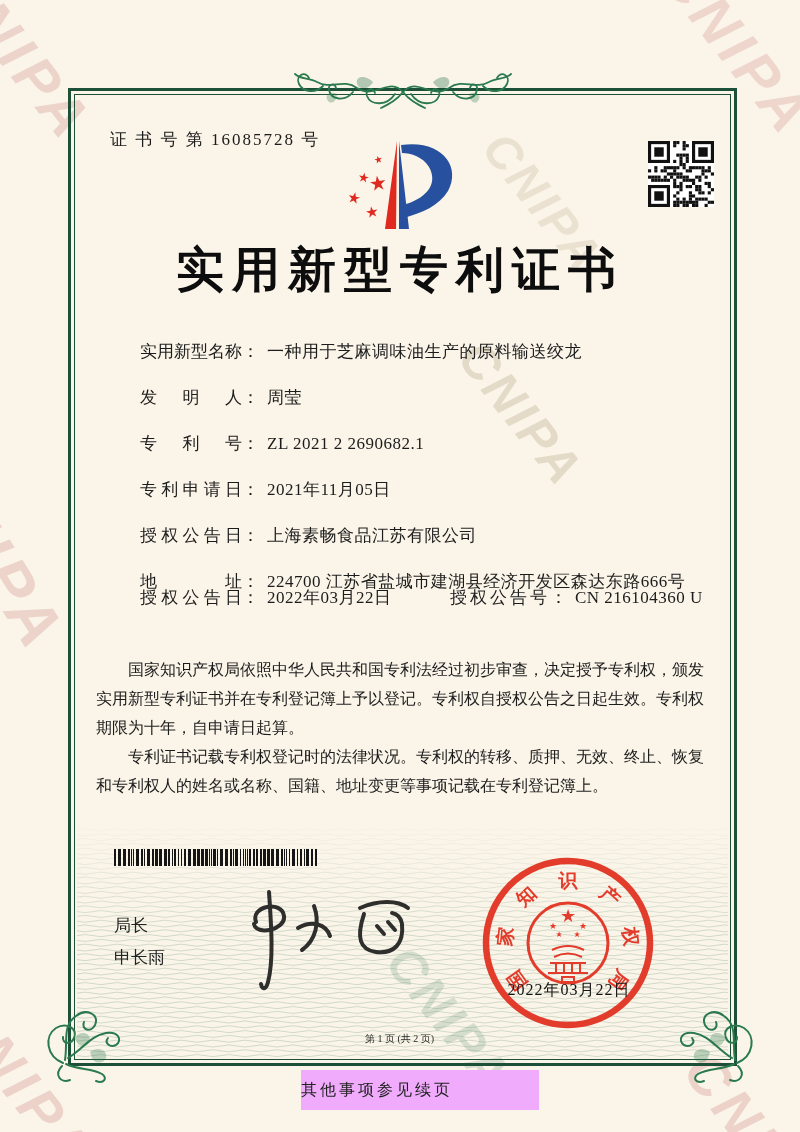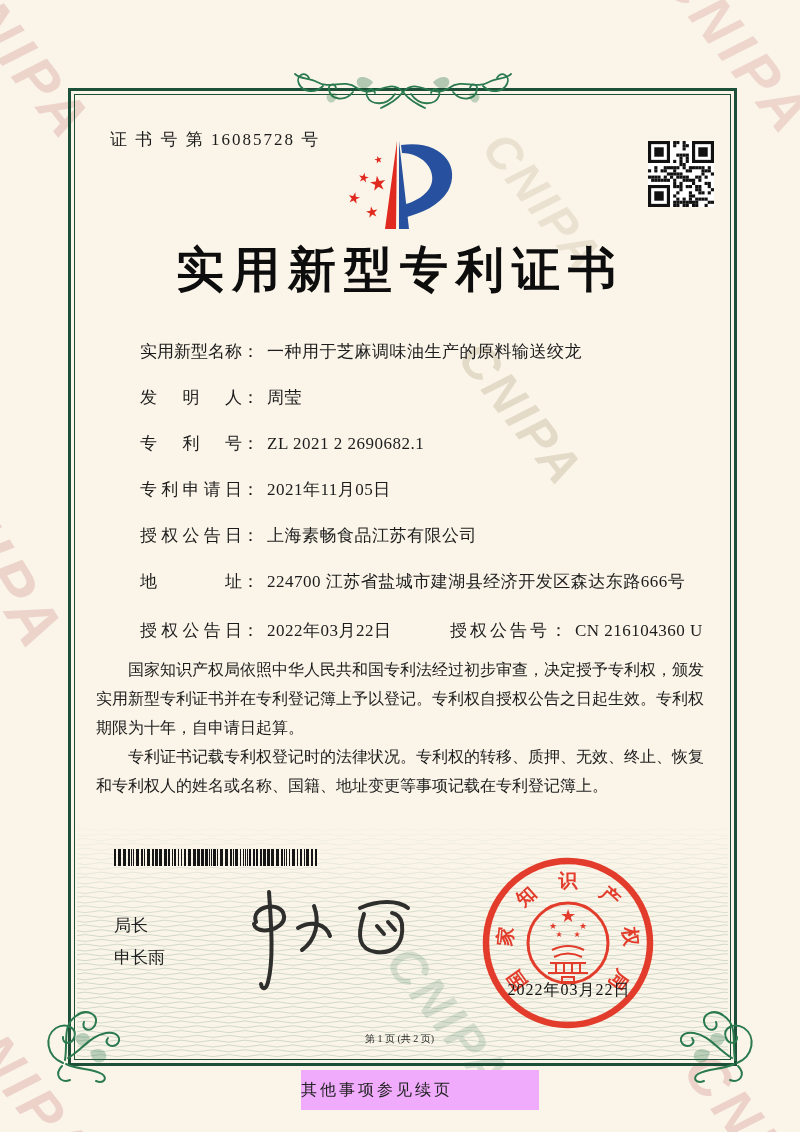--- a/index.html
+++ b/index.html
@@ -307,21 +307,21 @@
   </div>
   <div class="abs frow" style="top:478px">
     <span class="flabel">专利申请日</span><span class="fcolon">：</span><span class="fvalue">2021年11月05日</span>
   </div>
   <div class="abs frow" style="top:524px">
     <span class="flabel">授权公告日</span><span class="fcolon">：</span><span class="fvalue">上海素畅食品江苏有限公司</span>
   </div>
   <div class="abs frow" style="top:570px">
     <span class="flabel">地址</span><span class="fcolon">：</span><span class="fvalue">224700 江苏省盐城市建湖县经济开发区森达东路666号</span>
   </div>
-  <div class="abs frow" style="top:619px">
+  <div class="abs frow" style="top:586px">
     <span class="flabel">授权公告日</span><span class="fcolon">：</span><span class="fvalue">2022年03月22日</span>
     <span class="g2">
       <span class="flabel2">授权公告号</span><span class="fcolon">：</span><span class="fvalue">CN 216104360 U</span>
     </span>
   </div>
 
   <div class="abs paras">
     <p>国家知识产权局依照中华人民共和国专利法经过初步审查，决定授予专利权，颁发实用新型专利证书并在专利登记簿上予以登记。专利权自授权公告之日起生效。专利权期限为十年，自申请日起算。</p>
     <p>专利证书记载专利权登记时的法律状况。专利权的转移、质押、无效、终止、恢复和专利权人的姓名或名称、国籍、地址变更等事项记载在专利登记簿上。</p>
   </div>

